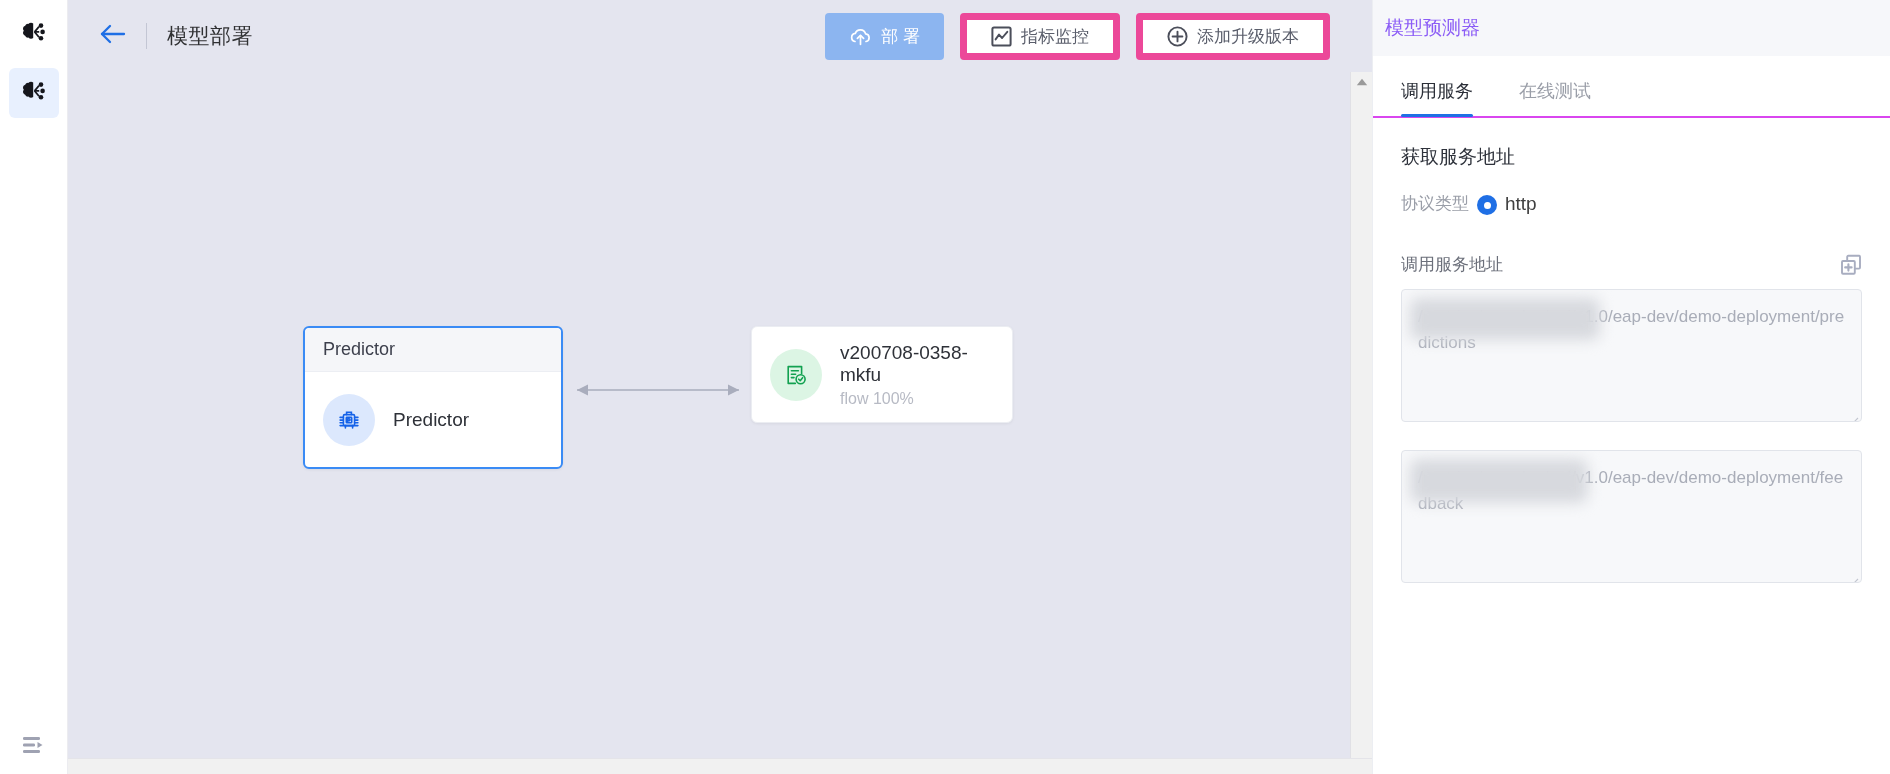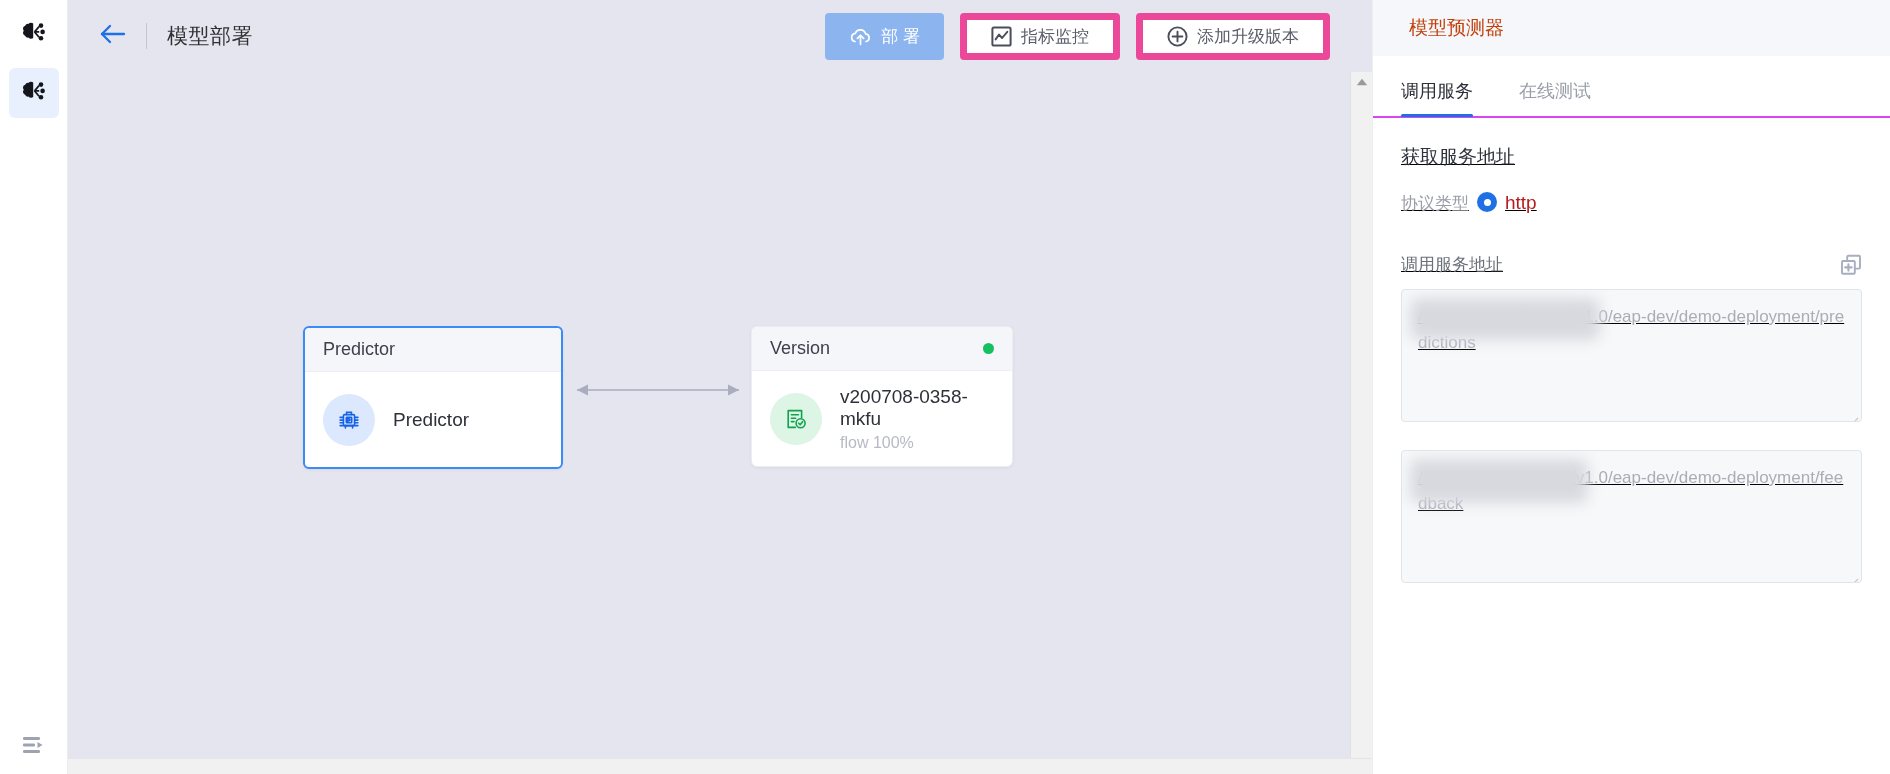--- a/index.html
+++ b/index.html
@@ -122,47 +122,47 @@
   }
 
   
   .panel {
     width: 518px; flex: 0 0 518px; height: 774px;
     background: #ffffff; display: flex; flex-direction: column;
     border-left: 1px solid #eceef2;
   }
   .panel-head {
     height: 56px; flex: 0 0 56px; background: #f6f7fa;
-    display: flex; align-items: center; padding-left: 36px;
-    font-size: 19px; color: #c2410c;
+    display: flex; align-items: center; padding-left: 12px;
+    font-size: 19px; color: #8b5cf6;
   }
   .tabs {
     display: flex; gap: 46px; padding: 0 28px;
     border-bottom: 2px solid #d946ef; flex: 0 0 62px; align-items: flex-end;
   }
   .tab {
     font-size: 18px; color: #9a9ea8; padding-bottom: 13px; cursor: pointer;
     position: relative;
   }
   .tab.active { color: #2b2f38; }
   .tab.active::after {
     content: ""; position: absolute; left: 0; right: 0; bottom: -1px;
     height: 3px; background: #1f6fe5; border-radius: 2px;
   }
-  .panel-body { padding: 26px 28px 0 28px; overflow: hidden; text-decoration: underline; }
+  .panel-body { padding: 26px 28px 0 28px; overflow: hidden; }
   .sec-title { font-size: 19px; color: #2e323b; margin-bottom: 22px; }
-  .proto-row { display: flex; align-items: flex-start; gap: 8px; margin-bottom: 38px; }
+  .proto-row { display: flex; align-items: flex-end; gap: 8px; margin-bottom: 38px; }
   .proto-label { font-size: 17px; color: #9a9ea8; }
   .radio {
     width: 20px; height: 20px; border-radius: 50%; background: #1f6fe5;
     display: flex; align-items: center; justify-content: center;
     cursor: pointer; flex: 0 0 20px;
   }
   .radio i { width: 7px; height: 7px; border-radius: 50%; background: #ffffff; display: block; }
-  .proto-value { font-size: 19px; color: #b91c1c; }
+  .proto-value { font-size: 19px; color: #404040; }
 
   .field { margin-bottom: 28px; }
   .field-head {
     display: flex; align-items: center; margin-bottom: 13px;
   }
   .field-label { font-size: 17px; color: #6b6f7a; }
   .help-icon {
     width: 19px; height: 19px; border-radius: 50%; background: #c9ccd4;
     color: #ffffff; font-size: 13px; font-weight: bold;
     display: flex; align-items: center; justify-content: center;
@@ -314,24 +314,20 @@
                 </g>
               </svg>
             </div>
             <div>
               <div class="node-label">Predictor</div>
             </div>
           </div>
         </div>
 
         <div class="node" id="node-version">
-          <div class="node-head">
-            <span>Version</span>
-            <span class="dot" style="background:#16c060;"></span>
-          </div>
           <div class="node-body">
             <div class="node-ic" style="background:#dcf5e4;">
               <svg width="28" height="28" viewBox="0 0 28 28">
                 <g stroke="#12a150" stroke-width="1.6" fill="none" stroke-linecap="round" stroke-linejoin="round">
                   <path d="M6.2 5.6 h13.4 v7.2 M6.2 5.6 v16.8 h7.1"></path>
                   <path d="M9.4 9.8 h7 M9.4 13.2 h4.2 M9.4 16.6 h2.6"></path>
                   <circle cx="18.6" cy="18.2" r="4.5"></circle>
                   <path d="M16.7 18.2 L18.2 19.7 L20.6 16.7"></path>
                 </g>
               </svg>

